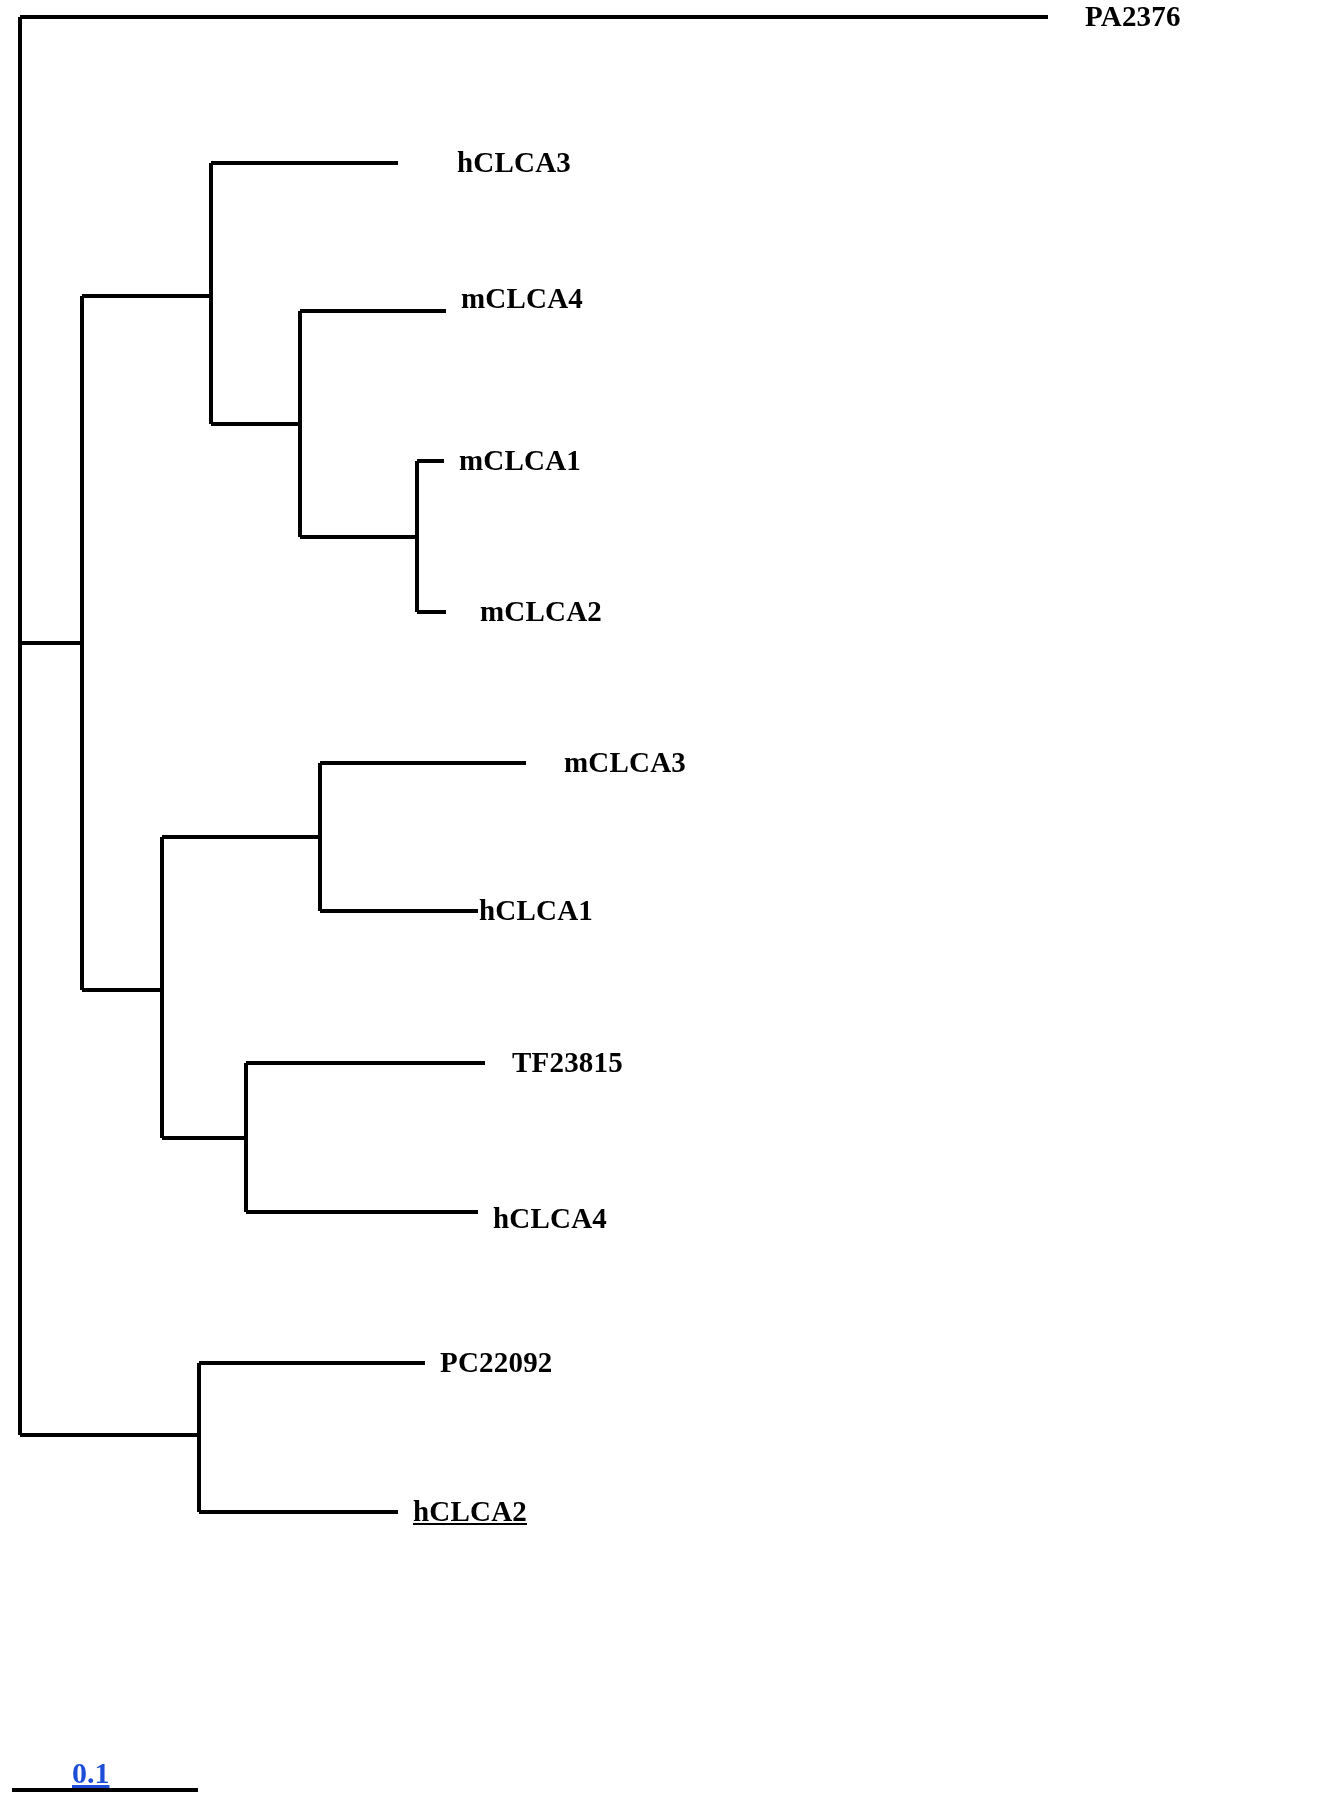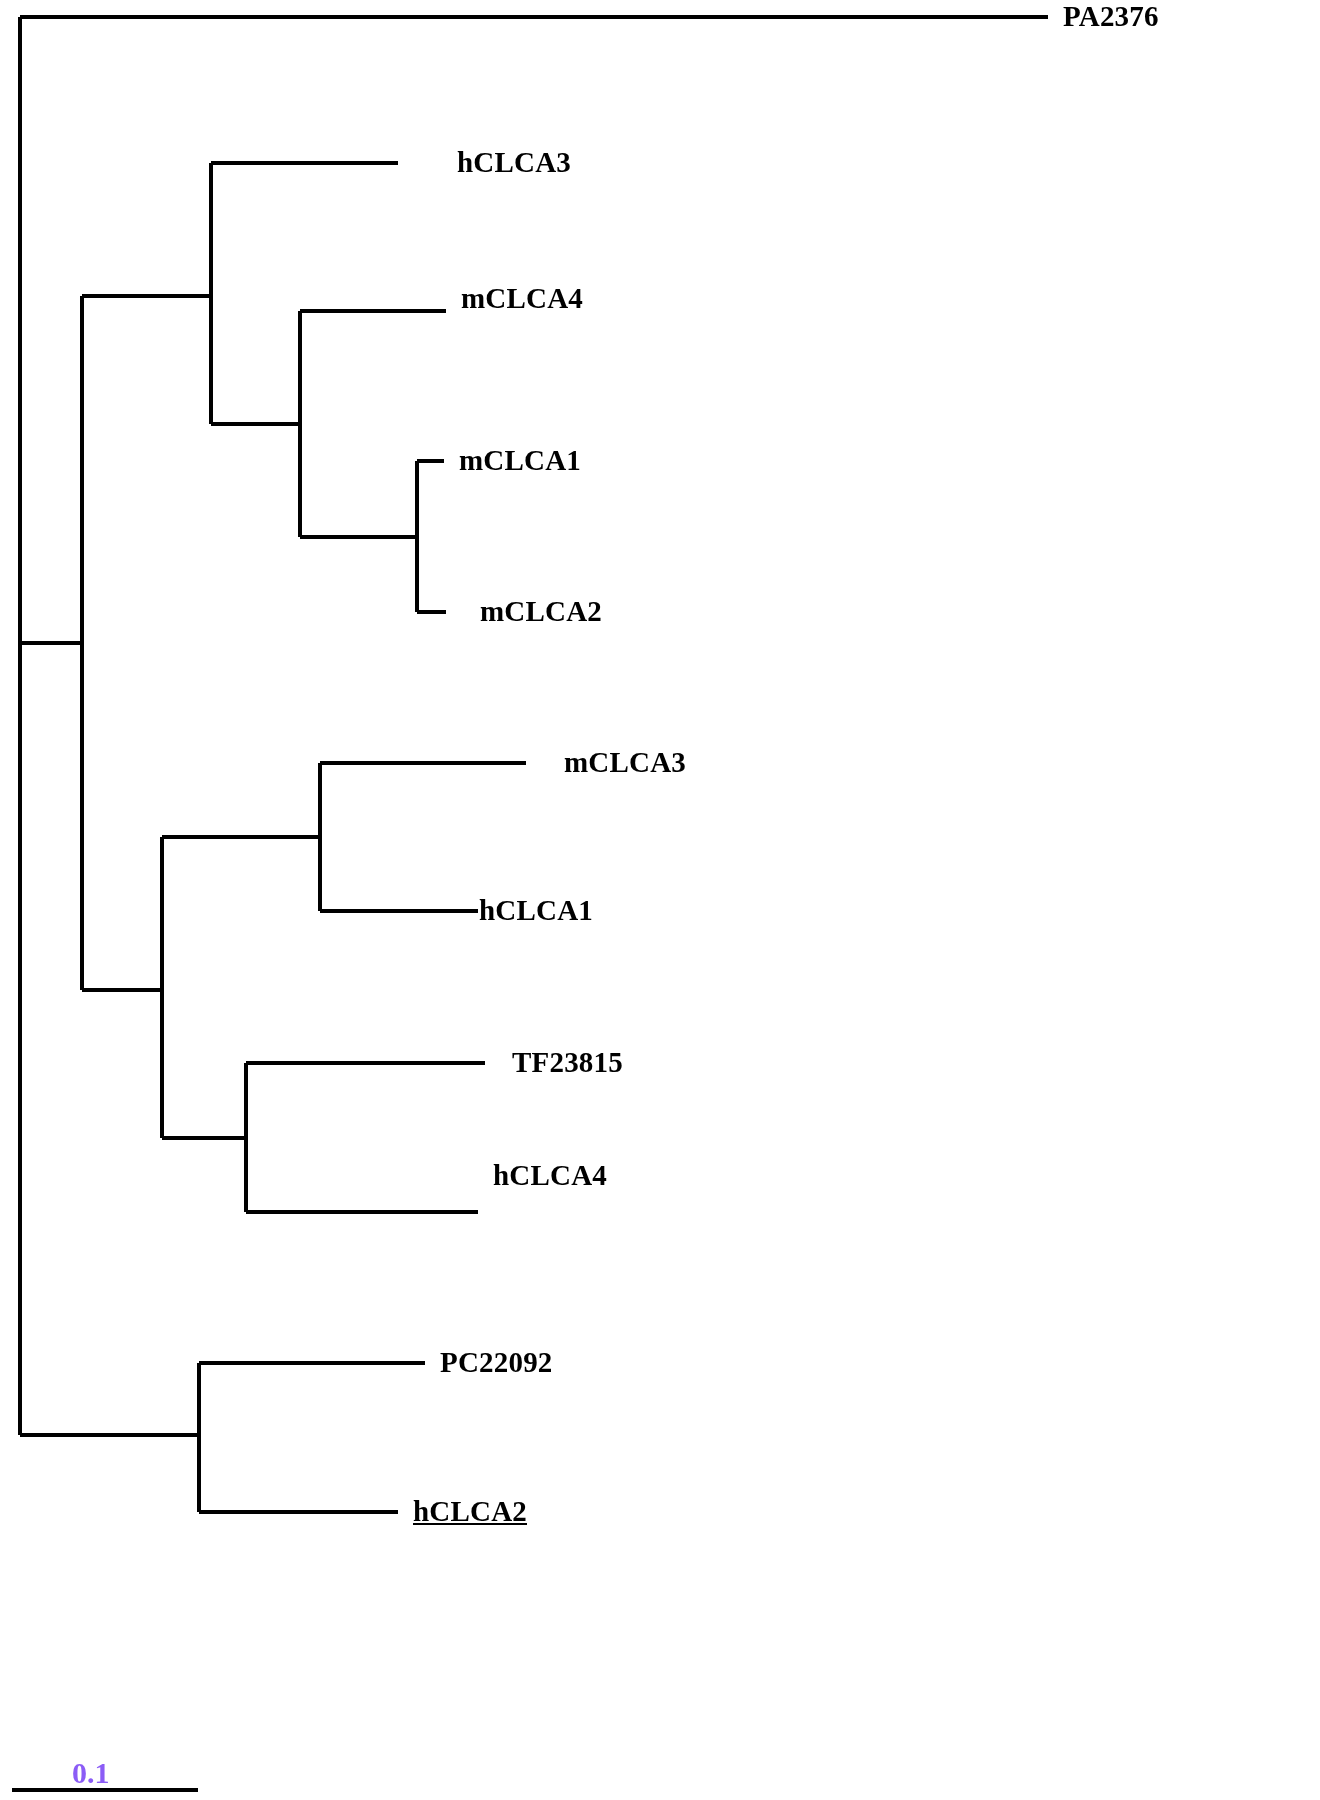--- a/index.html
+++ b/index.html
@@ -31,23 +31,24 @@
     color: #000000;
     white-space: nowrap;
     line-height: 1;
     letter-spacing: 0.2px;
   }
   .scale-label {
     position: absolute;
     font-family: "Liberation Serif", "DejaVu Serif", serif;
     font-weight: bold;
     font-size: 30px;
-    color: #8b5cf6;
+    color: #1d4ed8;
     white-space: nowrap;
     line-height: 1;
+    text-decoration: underline;
   }
 </style>
 </head>
 <body>
 
 <div id="page">
 
   <svg id="tree-svg" viewBox="0 0 1320 1800" preserveAspectRatio="none" aria-hidden="true">
     <g id="tree-lines" stroke="#000000" stroke-width="4" stroke-linecap="butt" fill="none">
         <line x1="20" y1="17" x2="20" y2="1435" stroke="#000000" stroke-width="4"></line>
@@ -75,27 +76,27 @@
         <line x1="320" y1="763" x2="526" y2="763" stroke="#000000" stroke-width="4"></line>
         <line x1="320" y1="911" x2="478" y2="911" stroke="#000000" stroke-width="4"></line>
         <line x1="246" y1="1063" x2="485" y2="1063" stroke="#000000" stroke-width="4"></line>
         <line x1="246" y1="1212" x2="478" y2="1212" stroke="#000000" stroke-width="4"></line>
         <line x1="199" y1="1363" x2="425" y2="1363" stroke="#000000" stroke-width="4"></line>
         <line x1="199" y1="1512" x2="398" y2="1512" stroke="#000000" stroke-width="4"></line>
         <line x1="12" y1="1790" x2="198" y2="1790" stroke="#000000" stroke-width="4"></line>
       </g>
   </svg>
 
-  <div class="taxon-label" style="left:1063px; top:2px;">PA2376</div>
+  <div class="taxon-label" style="left:1085px; top:2px;">PA2376</div>
   <div class="taxon-label" style="left:413px; top:148px;margin-left:44px;">hCLCA3</div>
   <div class="taxon-label" style="left:461px; top:284px;">mCLCA4</div>
   <div class="taxon-label" style="left:459px; top:446px;">mCLCA1</div>
   <div class="taxon-label" style="left:480px; top:597px;">mCLCA2</div>
   <div class="taxon-label" style="left:564px; top:748px;">mCLCA3</div>
   <div class="taxon-label" style="left:479px; top:896px;">hCLCA1</div>
   <div class="taxon-label" style="left:512px; top:1048px;">TF23815</div>
-  <div class="taxon-label" style="left:493px; top:1161px;">hCLCA4</div>
+  <div class="taxon-label" style="left:493px; top:1204px;">hCLCA4</div>
   <div class="taxon-label" style="left:440px; top:1348px;">PC22092</div>
   <div class="taxon-label" style="left:413px; top:1497px;text-decoration:underline;">hCLCA2</div>
 
   <div class="scale-label" style="left:72px; top:1758px;">0.1</div>
 
 </div>
 
 </body></html>

